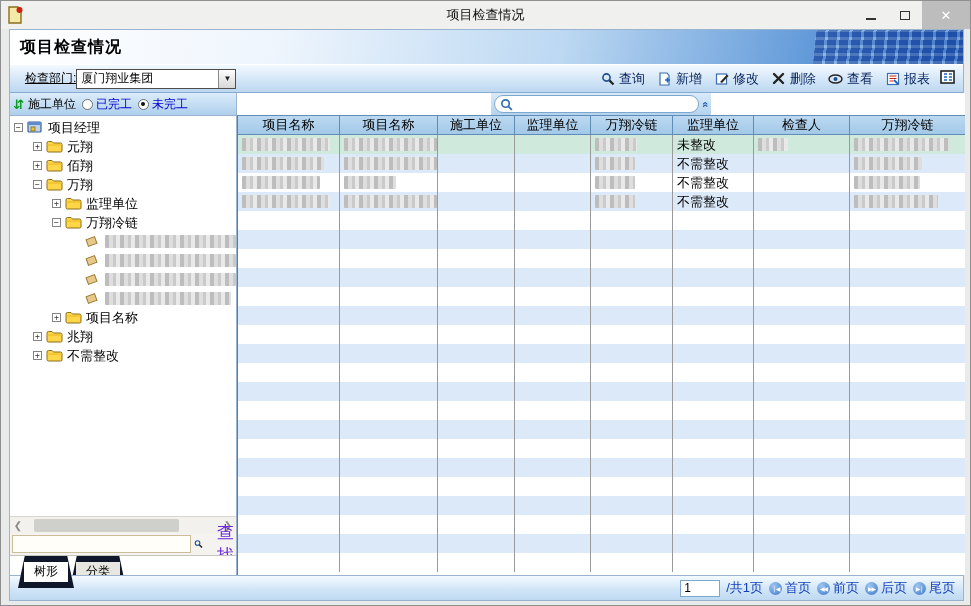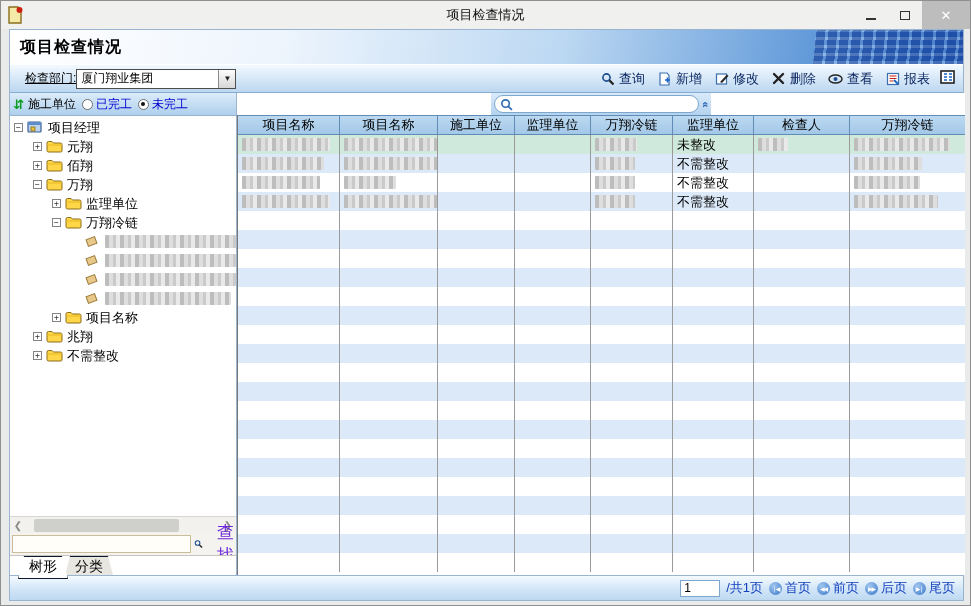--- a/index.html
+++ b/index.html
@@ -65,21 +65,21 @@
     background:repeating-linear-gradient(90deg,#bdbdbd 0 4px,#dedede 4px 8px,#cacaca 8px 11px,#e9e9e9 11px 15px),
                repeating-linear-gradient(0deg,rgba(255,255,255,.35) 0 3px,rgba(120,120,120,.25) 3px 6px); }
   .hscroll { height:17px; background:#f2f1ed; border-top:1px solid #d8d6d0; display:flex; align-items:center; }
   .hs-arrow { width:16px; text-align:center; color:#8a8a86; font-size:10px; }
   .hs-track { flex:1; height:13px; position:relative; }
   .hs-thumb { position:absolute; left:8px; top:0; width:145px; height:13px; background:#cfcfcb; border-radius:2px; }
   .find-row { height:22px; display:flex; align-items:center; padding:1px 2px; gap:3px; background:#f4f3ef; }
   .find-input { flex:1; height:18px; background:#fffef8; border:1px solid #c9bd9a; }
   .find-lbl { font-size:17px; color:#6d28d9; display:flex; align-items:center; gap:14px; padding-right:4px; }
   .tabs-row { height:20px; display:flex; align-items:flex-start; padding-left:8px; border-top:1px solid #c6c4bd; background:#fff; }
-  .tab { padding:1px 10px 2px; font-size:14px; clip-path:polygon(12% 0,88% 0,100% 100%,0 100%); background:#e8e6e0; border:1px solid #0f172a; margin-right:-4px; }
+  .tab { padding:1px 10px 2px; font-size:12px; clip-path:polygon(12% 0,88% 0,100% 100%,0 100%); background:#e8e6e0; border:6px solid #0f172a; margin-right:-4px; }
   .tab.active { background:#ffffff; position:relative; z-index:2; }
 
   
   .right-panel { flex:1; display:flex; flex-direction:column; background:#fff;align-items:center; }
   .search-row { height:22px; background:linear-gradient(#d9eafa,#b4d3ee); display:flex; align-items:center; justify-content:flex-end; padding:0 3px; gap:4px; }
   .search-box { width:205px; height:18px; background:#fff; border:1px solid #7da7cd; border-radius:9px; display:flex; align-items:center; padding-left:5px; }
   .chevrons { color:#2060b0; font-size:11px; font-weight:bold; transform:rotate(90deg); letter-spacing:-1px; }
 
   .grid { flex:1; display:flex; flex-direction:column; overflow:hidden; border-left:1px solid #777; }
   .grid-head { display:flex; height:20px; flex:0 0 auto; }

